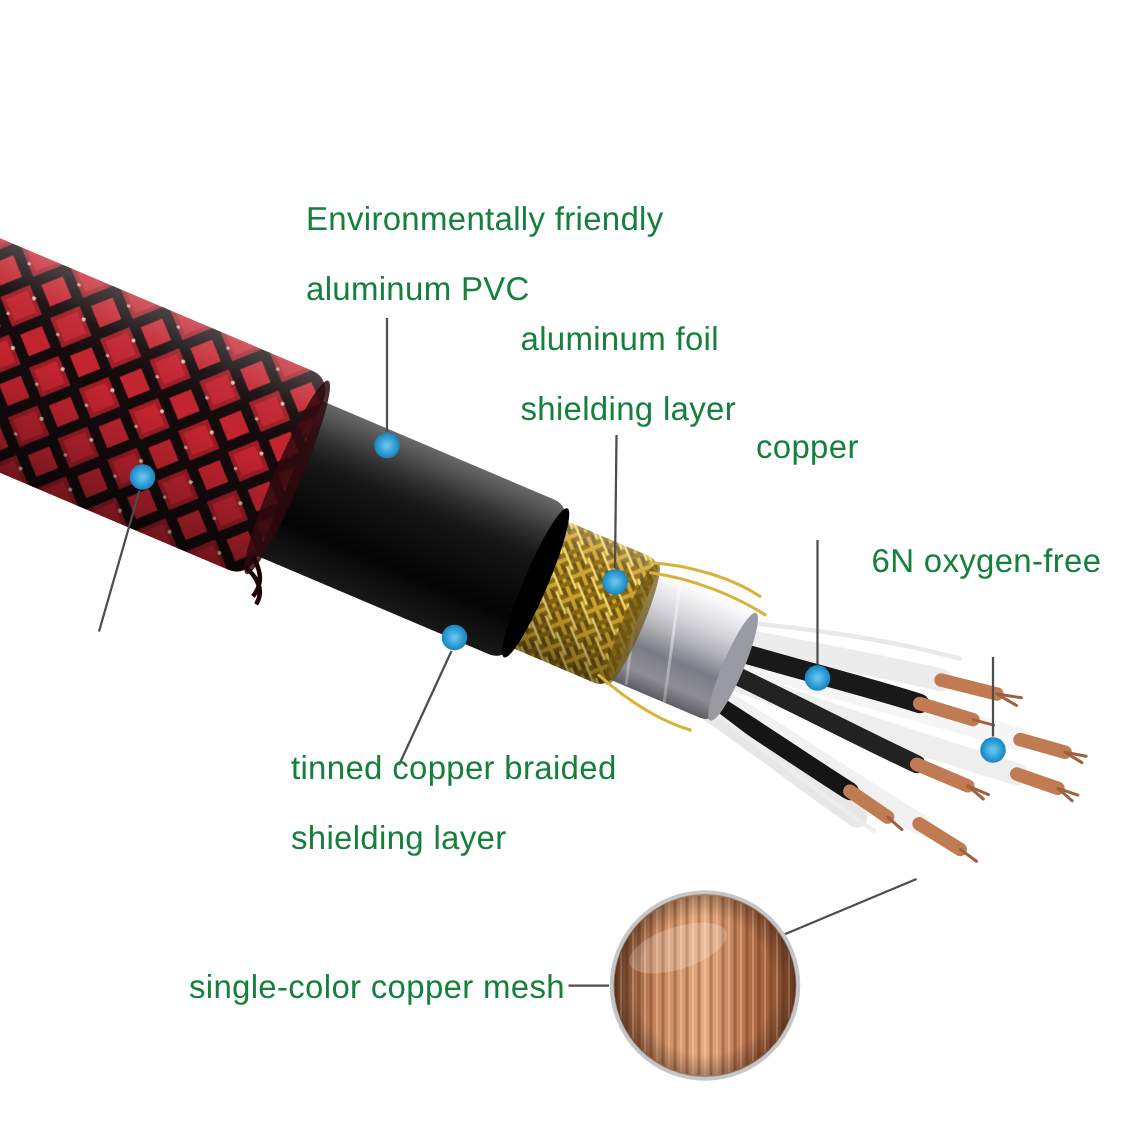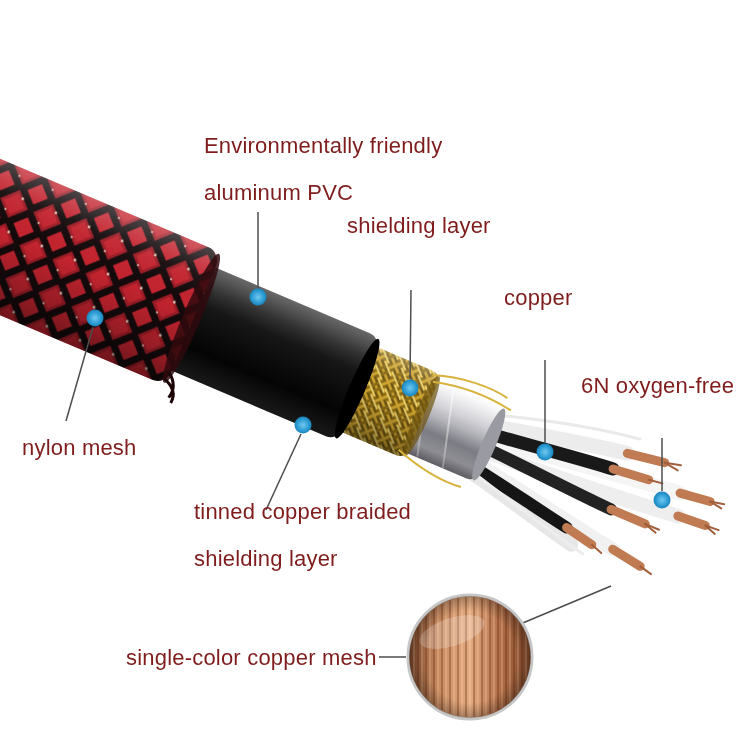--- a/index.html
+++ b/index.html
@@ -2,21 +2,21 @@
 <html><head>
 <meta charset="utf-8">
 <style>
   html,body{margin:0;padding:0;background:#fff;}
   .stage{
     position:relative;width:750px;height:750px;background:#ffffff;overflow:hidden;
     font-family:"Liberation Sans", sans-serif;
   }
   .stage svg{position:absolute;left:0;top:0;}
   .label{
-    position:absolute;color:#7f1d1d;font-size:22px;line-height:47px;
+    position:absolute;color:#15803d;font-size:22px;line-height:47px;
     white-space:nowrap;z-index:5;letter-spacing:0.2px;
   }
 </style>
 </head>
 <body>
 
 <div class="stage">
 
   <svg width="750" height="750" viewBox="0 0 750 750">
     <defs>
@@ -176,34 +176,32 @@
       <circle cx="470" cy="657" r="61" fill="url(#insetRim)"></circle>
     </g>
   </svg>
 
   <div class="label" style="left:204px;top:122px">
     <div>Environmentally friendly</div>
     <div>aluminum PVC</div>
   </div>
 
   <div class="label" style="left:347px;top:202px">
+    <div>aluminum foil</div>
     <div>shielding layer</div>
   </div>
 
   <div class="label" style="left:504px;top:274px">
     <div>copper</div>
   </div>
 
-  <div class="label" style="left:581px;top:362px">
+  <div class="label" style="left:581px;top:350px">
     <div>6N oxygen-free</div>
   </div>
 
-  <div class="label" style="left:22px;top:424px">
-    <div>nylon mesh</div>
-  </div>
 
   <div class="label" style="left:194px;top:488px">
     <div>tinned copper braided</div>
     <div>shielding layer</div>
   </div>
 
   <div class="label" style="left:126px;top:634px">
     <div>single-color copper mesh</div>
   </div>
 

